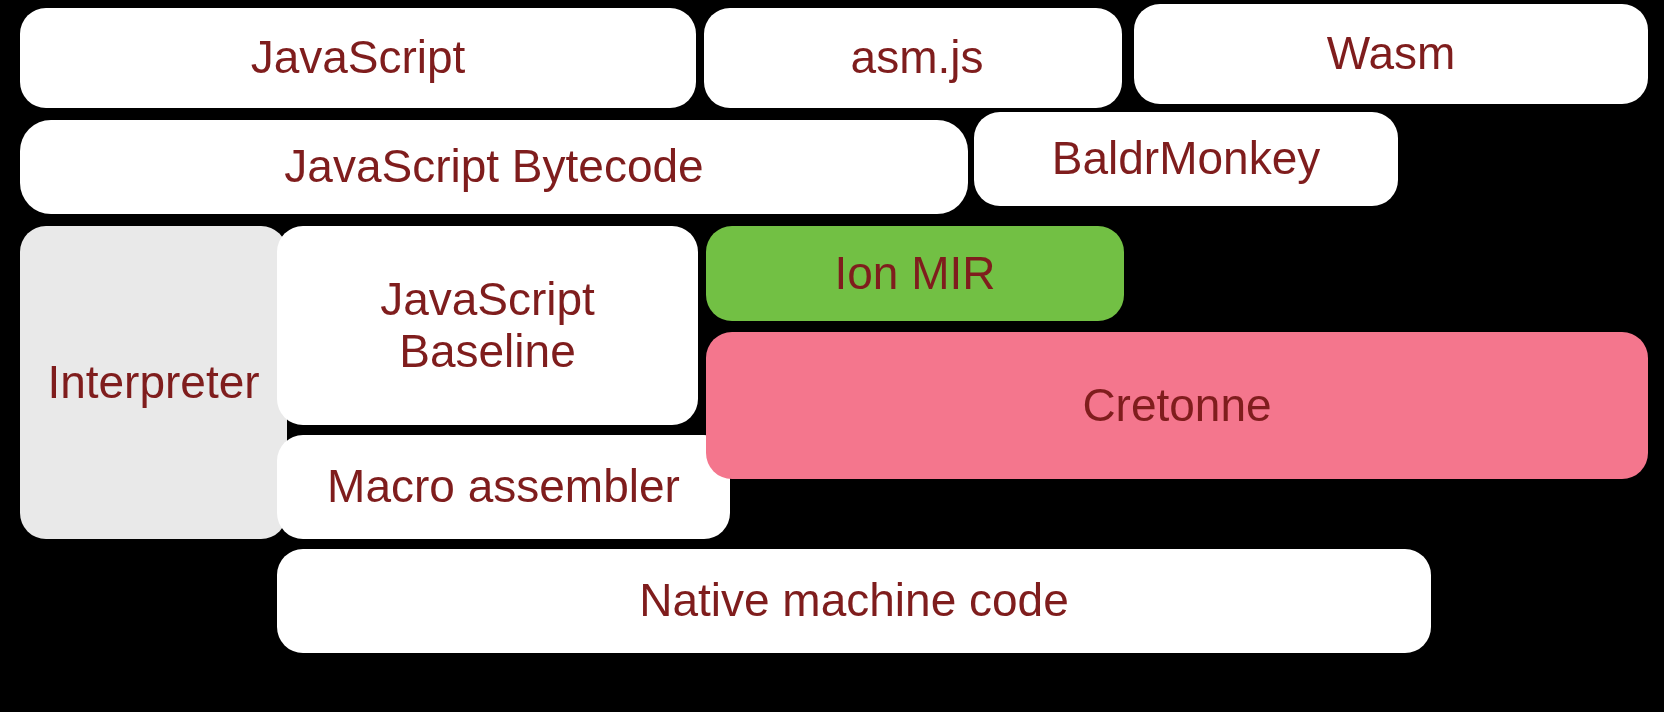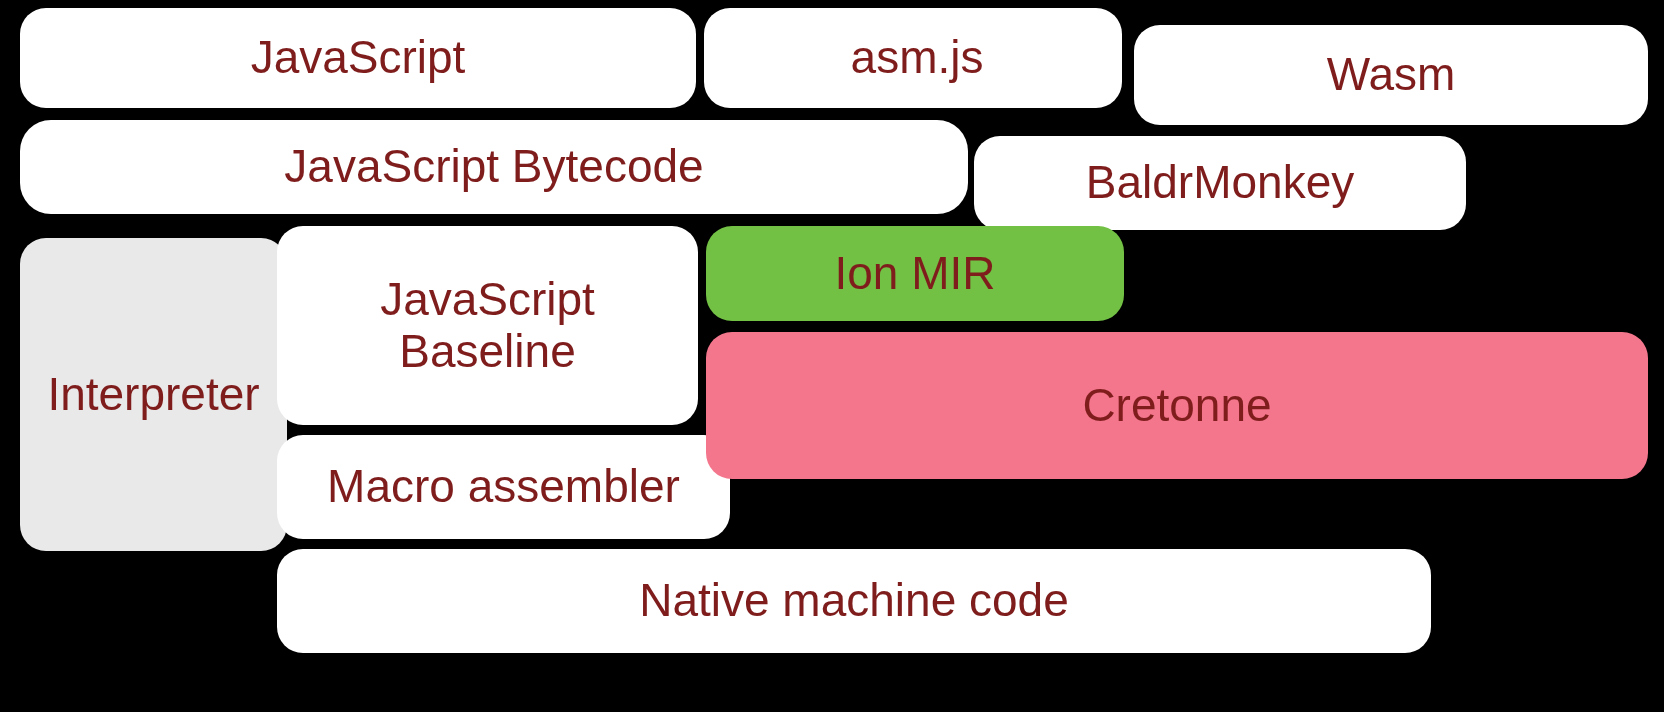--- a/index.html
+++ b/index.html
@@ -31,28 +31,28 @@
     border-radius: 26px;
     background: #ffffff;
   }
   .node.gray   { background: #e9e9e9; }
   .node.green  { background: #72c044; }
   .node.pink   { background: #f4768d; }
 
   
   #n-javascript      { left: 20px;   top: 8px;   width: 676px;  height: 100px; border-radius: 26px; }
   #n-asmjs           { left: 704px;  top: 8px;   width: 418px;  height: 100px; padding-left: 8px; }
-  #n-wasm            { left: 1134px; top: 25px;   width: 514px;  height: 100px; }
+  #n-wasm            { left: 1134px; top: 4px;   width: 514px;  height: 100px; }
 
   
   #n-js-bytecode     { left: 20px;   top: 120px; width: 948px;  height: 94px; border-radius: 31px;  }
-  #n-baldrmonkey     { left: 974px;  top: 136px; width: 492px;  height: 94px;  }
+  #n-baldrmonkey     { left: 974px;  top: 112px; width: 424px;  height: 94px;  }
 
   
-  #n-interpreter     { left: 20px;   top: 226px; width: 267px;  height: 313px; margin-top: 12px; }
+  #n-interpreter     { left: 20px;   top: 226px; width: 267px;  height: 313px; }
   #n-js-baseline     { left: 277px;  top: 226px; width: 421px;  height: 199px; }
   #n-macro-assembler { left: 277px;  top: 435px; width: 453px;  height: 104px; }
 
   
   #n-ion-mir         { left: 706px;  top: 226px; width: 418px;  height: 95px;  }
   #n-cretonne        { left: 706px;  top: 332px; width: 942px;  height: 147px; }
 
   
   #n-native-code     { left: 277px;  top: 549px; width: 1154px; height: 104px; }
 </style>

